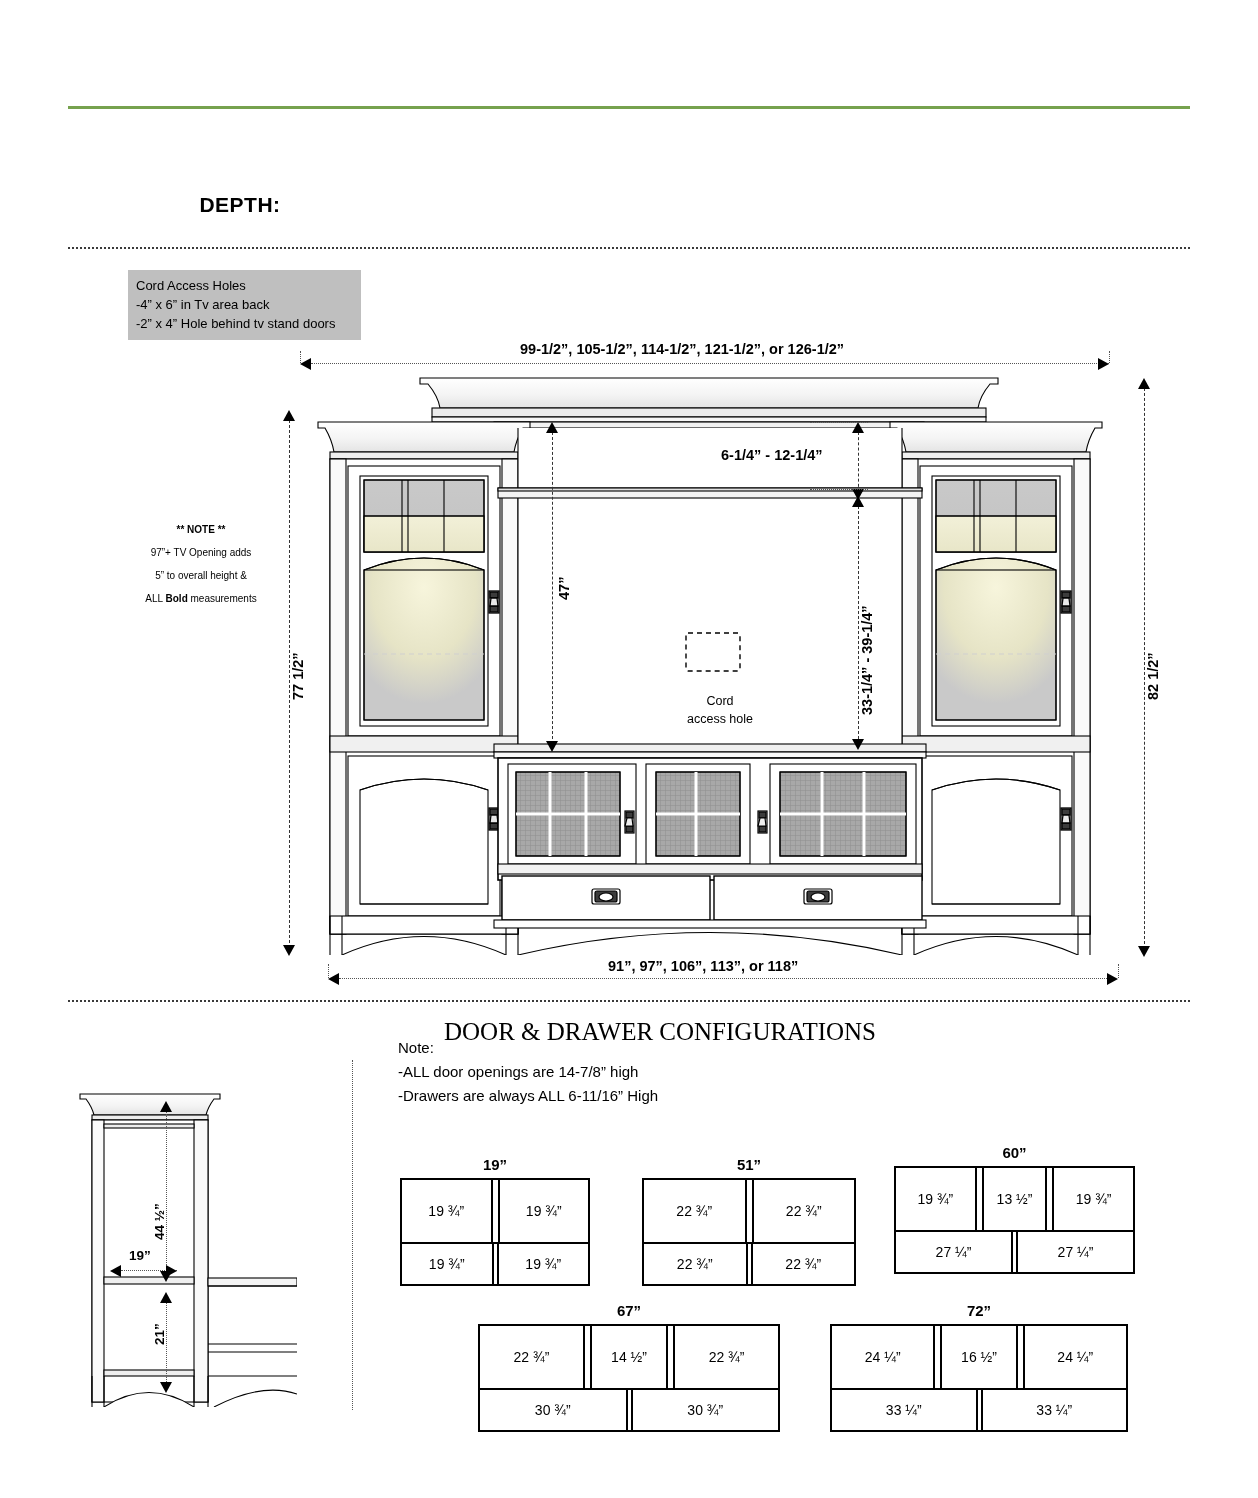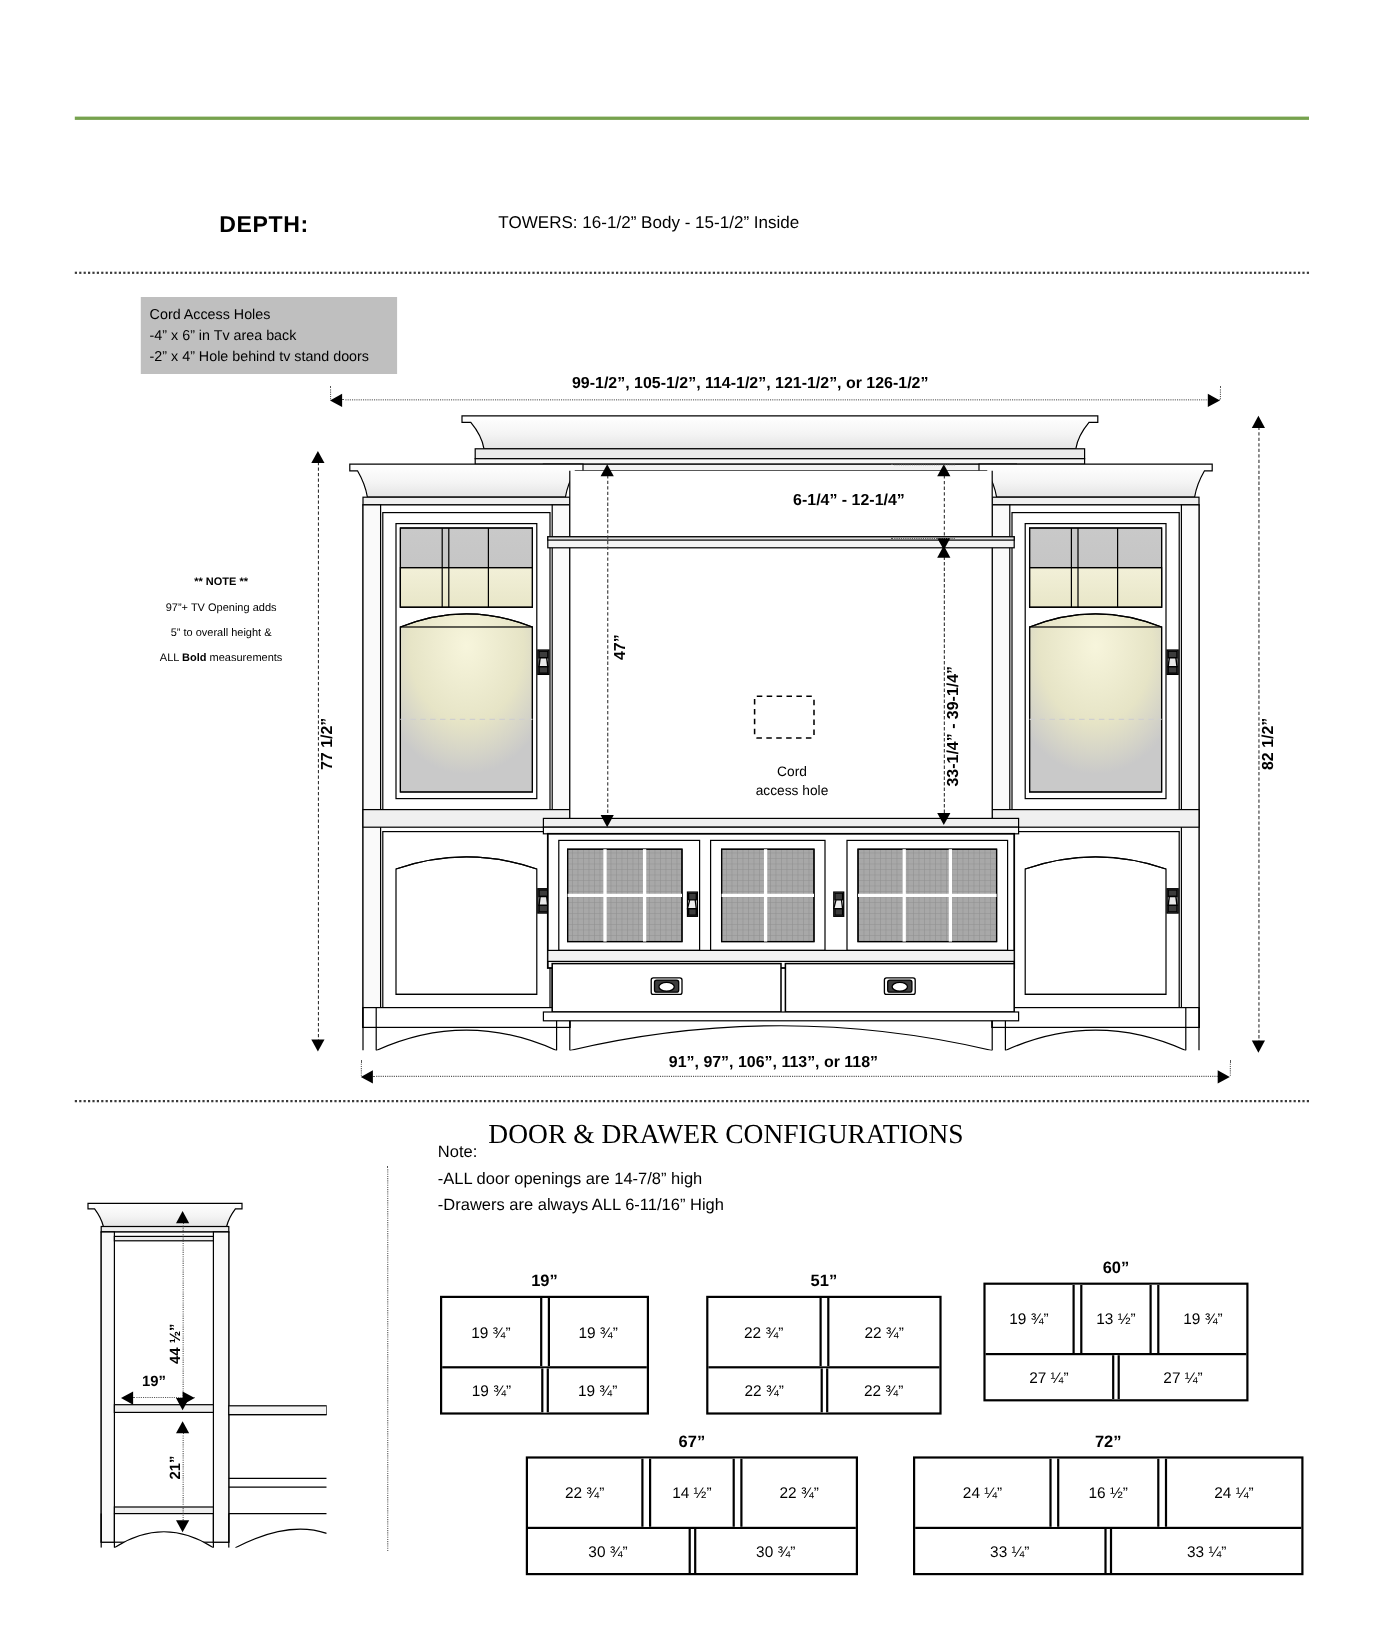--- a/index.html
+++ b/index.html
@@ -54,21 +54,20 @@
   svg{display:block;}
 </style>
 </head>
 <body>
 
 <div class="abs" id="green-rule"></div>
 
 <div class="abs" id="depth-label">DEPTH:</div>
 
 <div class="abs" id="depth-lines">
-  <div>TOWERS: 16-1/2” Body - 15-1/2” Inside</div>
 </div>
 
 <div class="abs dotted-sep" id="sep1"></div>
 
 <div class="abs" id="cord-box">
   <div class="ttl">Cord Access Holes</div>
   <div>-4” x 6” in Tv area back</div>
   <div>-2” x 4” Hole behind tv stand doors</div>
 </div>
 
@@ -449,21 +448,21 @@
       <div class="cfg-cell">22 ¾”</div>
     </div>
     <div class="cfg-row drawers">
       <div class="cfg-cell">30 ¾”</div>
       <div class="cfg-div thin"></div>
       <div class="cfg-cell">30 ¾”</div>
     </div>
   </div>
 </div>
 
-<div class="cfg" style="left:830px;top:1302px;width:355px;">
+<div class="cfg" style="left:830px;top:1302px;width:298px;">
   <div class="cfg-title">72”</div>
   <div class="cfg-box">
     <div class="cfg-row doors">
       <div class="cfg-cell">24 ¼”</div>
       <div class="cfg-div"></div>
       <div class="cfg-cell" style="flex:.72">16 ½”</div>
       <div class="cfg-div"></div>
       <div class="cfg-cell">24 ¼”</div>
     </div>
     <div class="cfg-row drawers">

